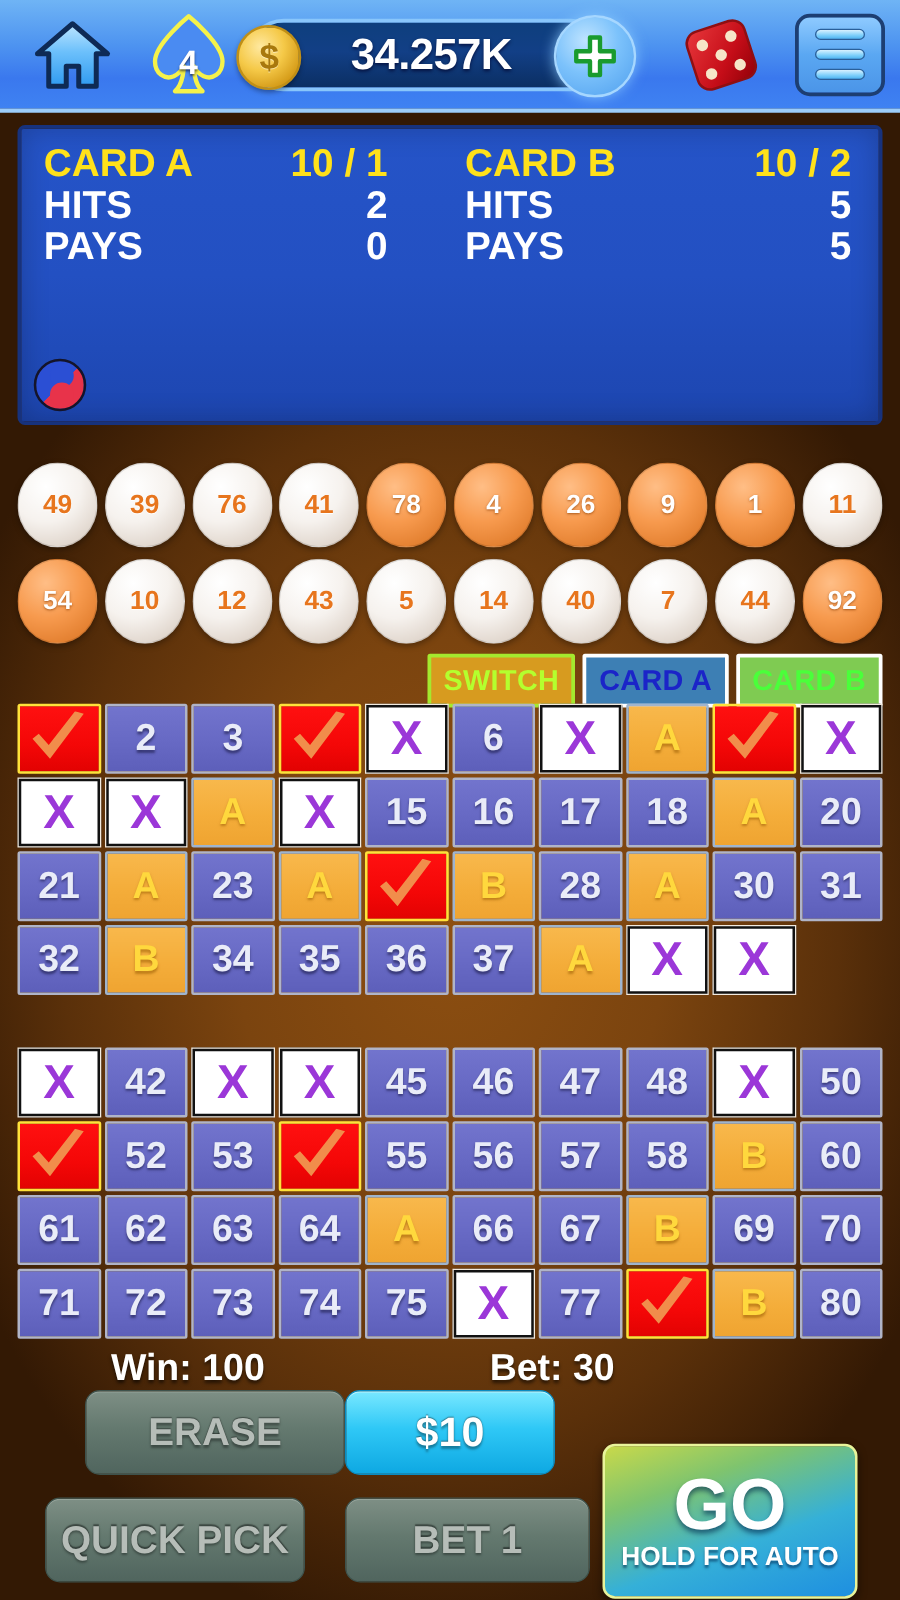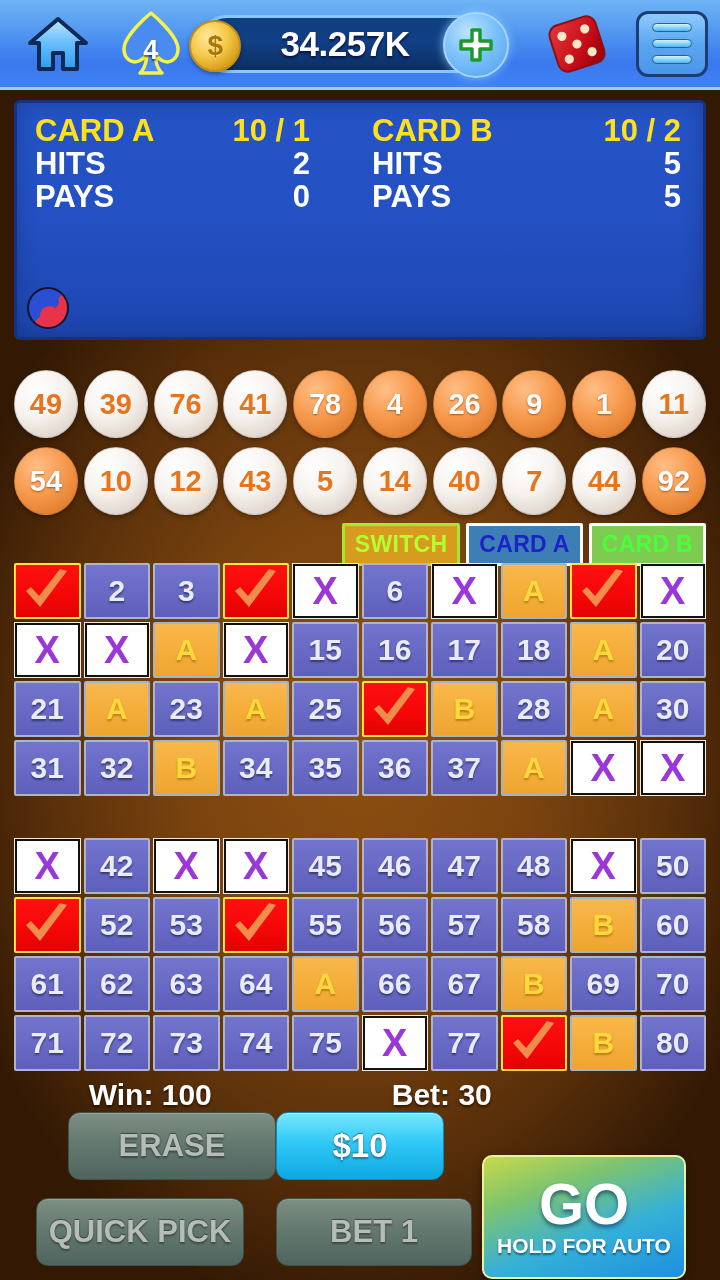--- a/index.html
+++ b/index.html
@@ -118,21 +118,21 @@
   .taegeuk::before{ left:11px; top:2px; background:#2b4fd4; }
   .taegeuk::after { left:11px; bottom:2px; background:#e8334a; }
 
   
   .balls { position:absolute; left:14px; width: 692px; display:flex; justify-content:space-between; }
   .ballrow1 { top: 370px; }
   .ballrow2 { top: 447px; }
   .ball {
     width: 64px; height: 68px; border-radius: 50%;
     display:flex; align-items:center; justify-content:center;
-    font-size: 29px; font-weight: bold;
+    font-size: 21px; font-weight: bold;
     border: 1px solid rgba(0,0,0,.12);
     box-shadow: 0 2px 5px rgba(0,0,0,.35);
   }
   .ball.white {
     background: radial-gradient(circle at 35% 28%, #ffffff 0%, #f6f2ee 45%, #ddd2c8 85%, #c9bcaf 100%);
     color: #e7751d;
     text-shadow: 0 1px 0 #fff;
   }
   .ball.orange {
     background: radial-gradient(circle at 35% 28%, #ffbe86 0%, #f79a4e 45%, #e07c2c 85%, #c06a23 100%);
@@ -410,21 +410,20 @@
       <div class="cell num">15</div>
       <div class="cell num">16</div>
       <div class="cell num">17</div>
       <div class="cell num">18</div>
       <div class="cell mark">A</div>
       <div class="cell num">20</div>
       <div class="cell num">21</div>
       <div class="cell mark">A</div>
       <div class="cell num">23</div>
       <div class="cell mark">A</div>
-      <div class="cell num">25</div>
       <div class="cell hit">
         <svg class="check-svg" width="50" height="44" viewBox="0 0 50 44">
           <path d="M4 22 L18 38 L45 2 L38 0 L17 27 L9 18 Z" fill="#f0954f" opacity="0.95"></path>
         </svg>
       </div>
       <div class="cell mark">B</div>
       <div class="cell num">28</div>
       <div class="cell mark">A</div>
       <div class="cell num">30</div>
       <div class="cell num">31</div>

